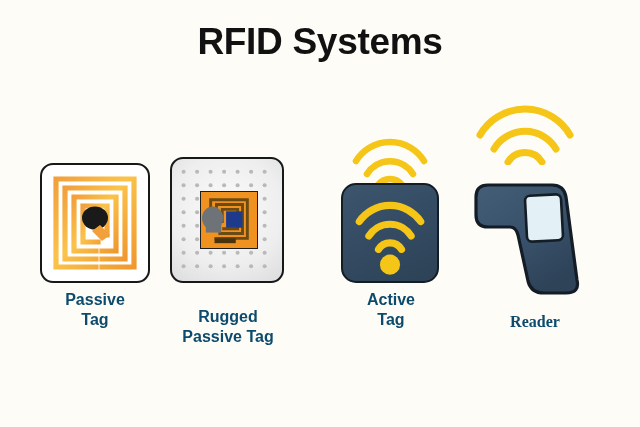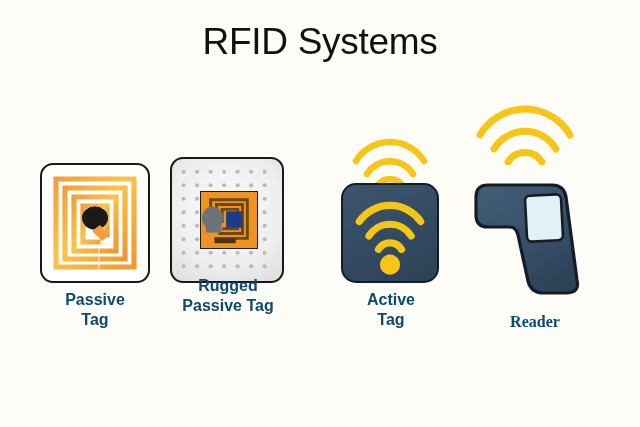--- a/index.html
+++ b/index.html
@@ -23,21 +23,21 @@
   }
 
   
   .title {
     position: absolute;
     left: 0;
     top: 22px;
     width: 640px;
     text-align: center;
     font-size: 37px;
-    font-weight: normal;
+    font-weight: bold;
     color: #111111;
     letter-spacing: -0.3px;
     line-height: 1.1;
   }
 
   
   .item {
     position: absolute;
   }
 
@@ -174,21 +174,21 @@
   }
   .reader-body svg {
     position: absolute;
     inset: 0;
     width: 100%;
     height: 100%;
   }
 
   
   #passive-label { left: 25px;  top: 290px; width: 140px; }
-  #rugged-label  { left: 155px; top: 276px; width: 146px; }
+  #rugged-label  { left: 155px; top: 307px; width: 146px; }
   #active-label  { left: 325px; top: 290px; width: 132px; }
   #reader-label  { left: 470px; top: 312px; width: 130px; font-family: Liberation Serif, serif; }
 </style>
 </head>
 <body>
 
 <div id="canvas">
 
   <div class="title">RFID Systems</div>
 

